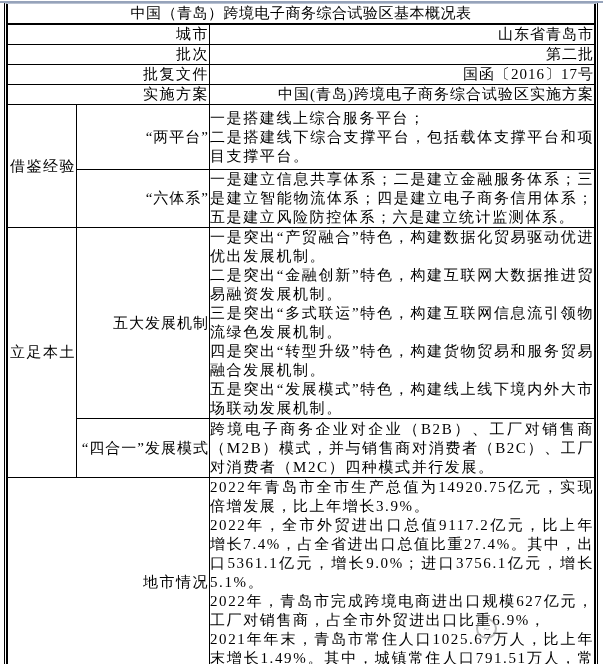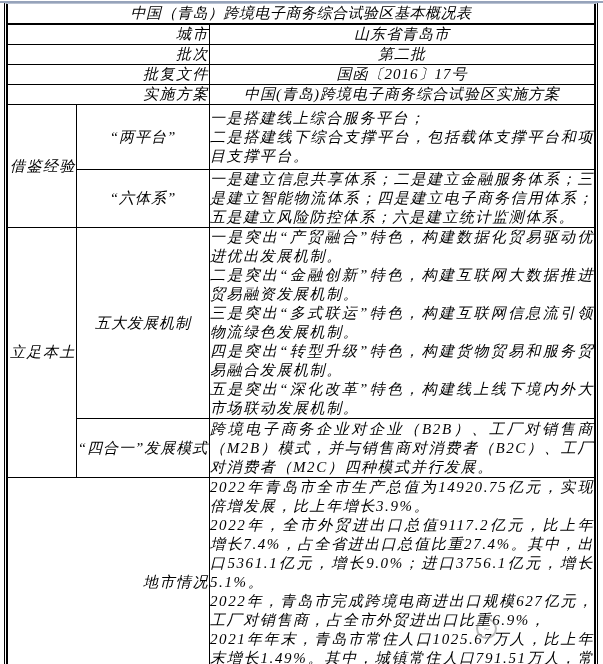--- a/index.html
+++ b/index.html
@@ -8,21 +8,20 @@
     background: #ffffff;
   }
   .page {
     position: relative;
     width: 603px;
     height: 664px;
     overflow: hidden;
     background: #ffffff;
     font-family: "Liberation Serif", "DejaVu Serif", serif;
     color: #000000;
-    font-style: italic;
   }
   .top-edge {
     position: absolute;
     top: 1px;
     left: 0;
     width: 603px;
     height: 2px;
     background: #96a3ba;
   }
   .table-wrap {
@@ -47,21 +46,21 @@
     padding: 0;
     overflow: hidden;
   }
   
   td.no-l { border-left: none; }
   td.no-r { border-right: none; }
   tr.r-title td { border-top: none; border-bottom: 2px solid #000000; }
   tr.r-over td { border-bottom: none; }
 
   .c { text-align: right; letter-spacing: 1.5px; }
-  .c-tight { text-align: center; letter-spacing: 1px; }
+  .c-tight { text-align: right; letter-spacing: 1px; }
   .title-cell {
     text-align: center;
     letter-spacing: 0.5px;
     font-size: 15px;
   }
   td.content {
     text-align: justify;
     letter-spacing: 1.6px;
     padding: 1px 5px 1px 6px;
     margin-left: 40px;
@@ -167,21 +166,21 @@
       </tr>
 
       <tr class="r-five">
         <td rowspan="2" class="c no-l">立足本土</td>
         <td class="c-tight">五大发展机制</td>
         <td class="content no-r">
               <p class="para">一是突出“产贸融合”特色，构建数据化贸易驱动优进优出发展机制。</p>
               <p class="para">二是突出“金融创新”特色，构建互联网大数据推进贸易融资发展机制。</p>
               <p class="para">三是突出“多式联运”特色，构建互联网信息流引领物流绿色发展机制。</p>
               <p class="para">四是突出“转型升级”特色，构建货物贸易和服务贸易融合发展机制。</p>
-              <p class="para">五是突出“深化改革”特色，构建线上线下境内外大市场联动发展机制。</p>
+              <p class="para">五是突出“发展模式”特色，构建线上线下境内外大市场联动发展机制。</p>
             </td>
       </tr>
 
       <tr class="r-four">
         <td class="c-tight">“四合一”发展模式</td>
         <td class="content no-r">
               <p class="para">跨境电子商务企业对企业（B2B）、工厂对销售商（M2B）模式，并与销售商对消费者（B2C）、工厂对消费者（M2C）四种模式并行发展。</p>
             </td>
       </tr>
 

